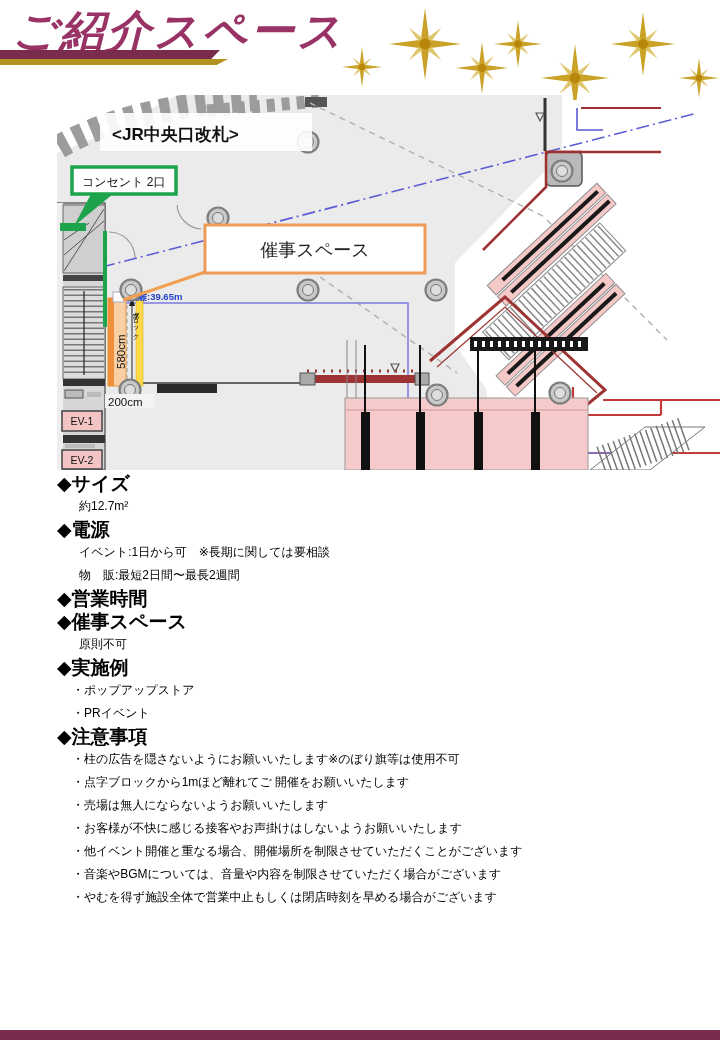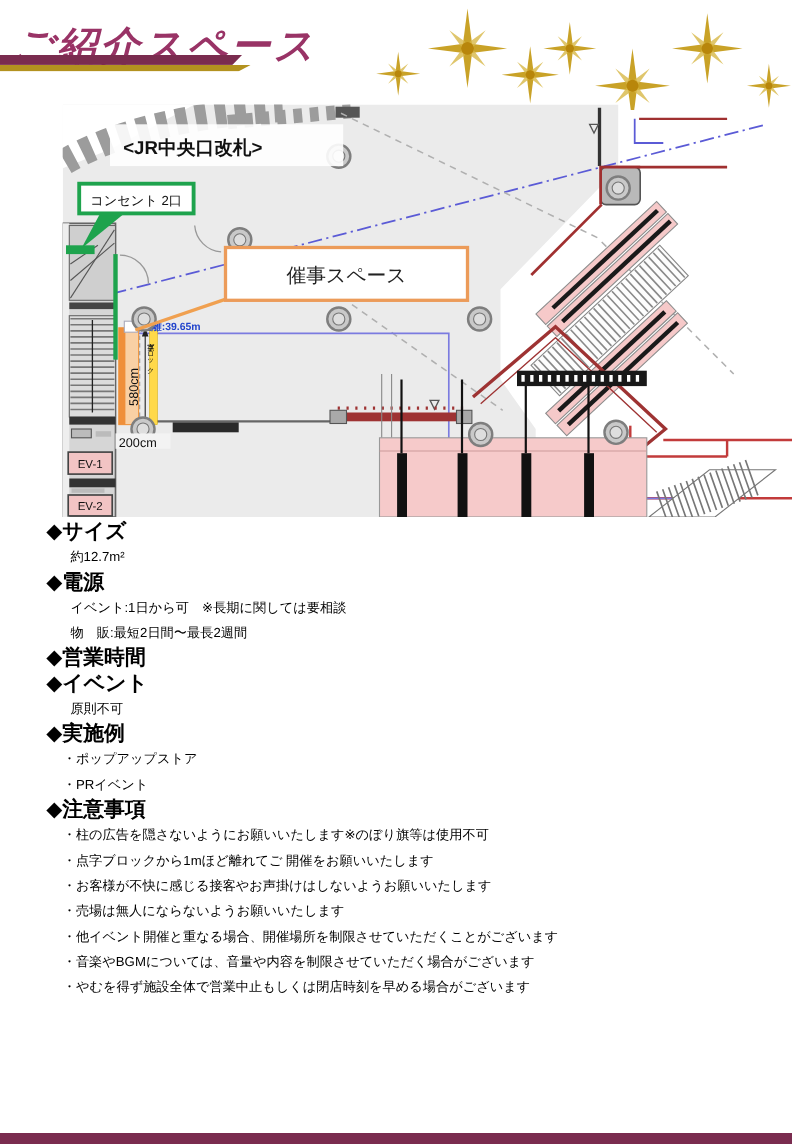--- a/index.html
+++ b/index.html
@@ -1,30 +1,30 @@
 <!DOCTYPE html>
 <html><head>
 <meta charset="utf-8">
 <style>
   html,body{margin:0;padding:0;background:#fff;}
   .page{position:relative;width:720px;height:1040px;background:#fff;overflow:hidden;
         font-family:"Liberation Sans","DejaVu Sans",sans-serif;}
   
-  .title{position:absolute;left:12px;top:18px;margin:0;font-family:"DejaVu Serif","Liberation Serif",serif;
-         font-style:italic;font-weight:bold;font-size:36px;letter-spacing:3px;color:#993366;}
+  .title{position:absolute;left:12px;top:2px;margin:0;font-family:"DejaVu Serif","Liberation Serif",serif;
+         font-style:italic;font-weight:bold;font-size:44px;letter-spacing:3px;color:#993366;}
   .bar-maroon{position:absolute;left:0;top:50px;width:220px;height:9px;background:#7a2c4f;
               clip-path:polygon(0 0,100% 0,96% 100%,0 100%);}
   .bar-gold{position:absolute;left:0;top:59px;width:228px;height:6px;background:#b3921f;
             clip-path:polygon(0 0,100% 0,95% 100%,0 100%);}
   .sparkles{position:absolute;left:330px;top:0;}
   
   .map{position:absolute;left:57px;top:95px;}
   .map text{font-family:"Liberation Sans","DejaVu Sans",sans-serif;}
   
-  .specs{position:absolute;left:42px;top:472px;width:660px;line-height:23px;color:#000;}
+  .specs{position:absolute;left:57px;top:472px;width:660px;line-height:23px;color:#000;}
   .spec-heading{font-size:19px;font-weight:bold;}
   .spec-line{font-size:12px;padding-left:22px;white-space:nowrap;}
   .spec-line.bullet{padding-left:15px;}
   .footer-bar{position:absolute;left:0;top:1030px;width:720px;height:10px;background:#7a2c4f;}
 </style>
 </head>
 <body>
 
 <div class="page">
 
@@ -236,29 +236,29 @@
     <text x="258" y="161" font-size="18" text-anchor="middle" fill="#222">催事スペース</text>
   </svg>
 
   <div class="specs" id="specs">
       <div class="spec-heading">◆サイズ</div>
       <div class="spec-line">約12.7m²</div>
       <div class="spec-heading">◆電源</div>
       <div class="spec-line">イベント:1日から可　※長期に関しては要相談</div>
       <div class="spec-line">物　販:最短2日間〜最長2週間</div>
       <div class="spec-heading">◆営業時間</div>
-      <div class="spec-heading">◆イベント</div>
+      <div class="spec-heading">◆催事スペース</div>
       <div class="spec-line">原則不可</div>
       <div class="spec-heading">◆実施例</div>
       <div class="spec-line bullet">・ポップアップストア</div>
       <div class="spec-line bullet">・PRイベント</div>
       <div class="spec-heading">◆注意事項</div>
       <div class="spec-line bullet">・柱の広告を隠さないようにお願いいたします※のぼり旗等は使用不可</div>
       <div class="spec-line bullet">・点字ブロックから1mほど離れてご 開催をお願いいたします</div>
+      <div class="spec-line bullet">・売場は無人にならないようお願いいたします</div>
       <div class="spec-line bullet">・お客様が不快に感じる接客やお声掛けはしないようお願いいたします</div>
-      <div class="spec-line bullet">・売場は無人にならないようお願いいたします</div>
       <div class="spec-line bullet">・他イベント開催と重なる場合、開催場所を制限させていただくことがございます</div>
       <div class="spec-line bullet">・音楽やBGMについては、音量や内容を制限させていただく場合がございます</div>
       <div class="spec-line bullet">・やむを得ず施設全体で営業中止もしくは閉店時刻を早める場合がございます</div>
     </div>
 
   <div class="footer-bar"></div>
 </div>
 
 </body></html>

